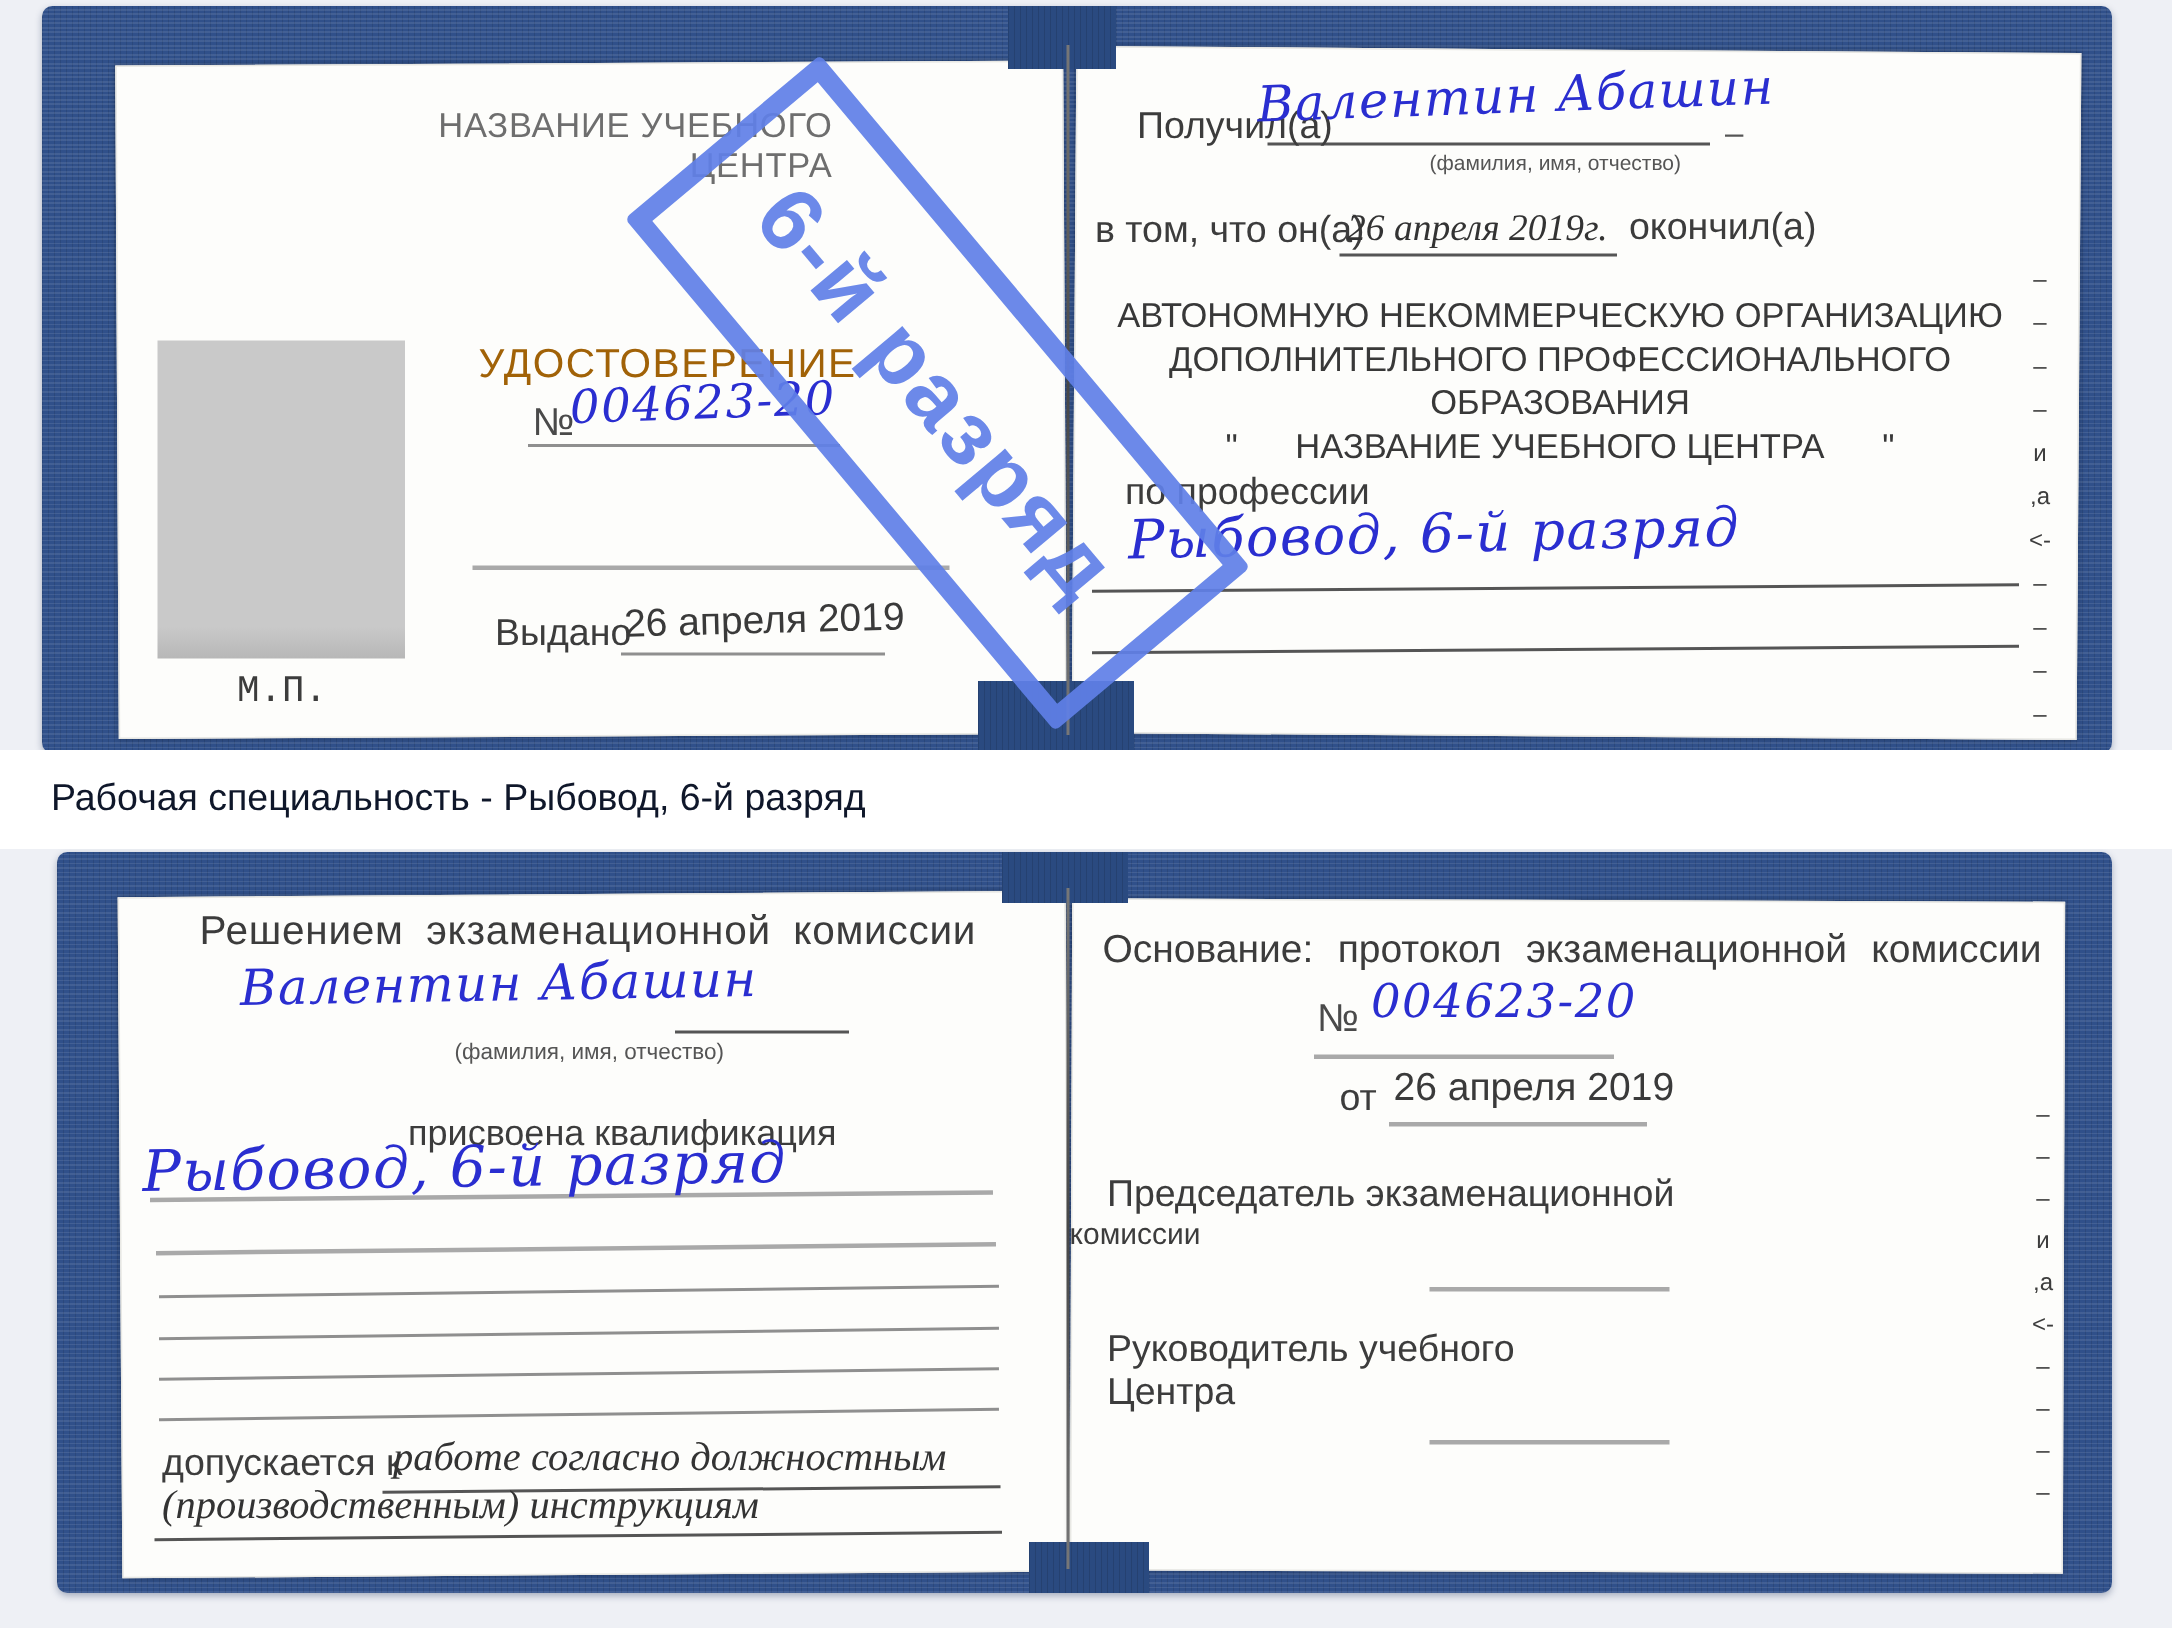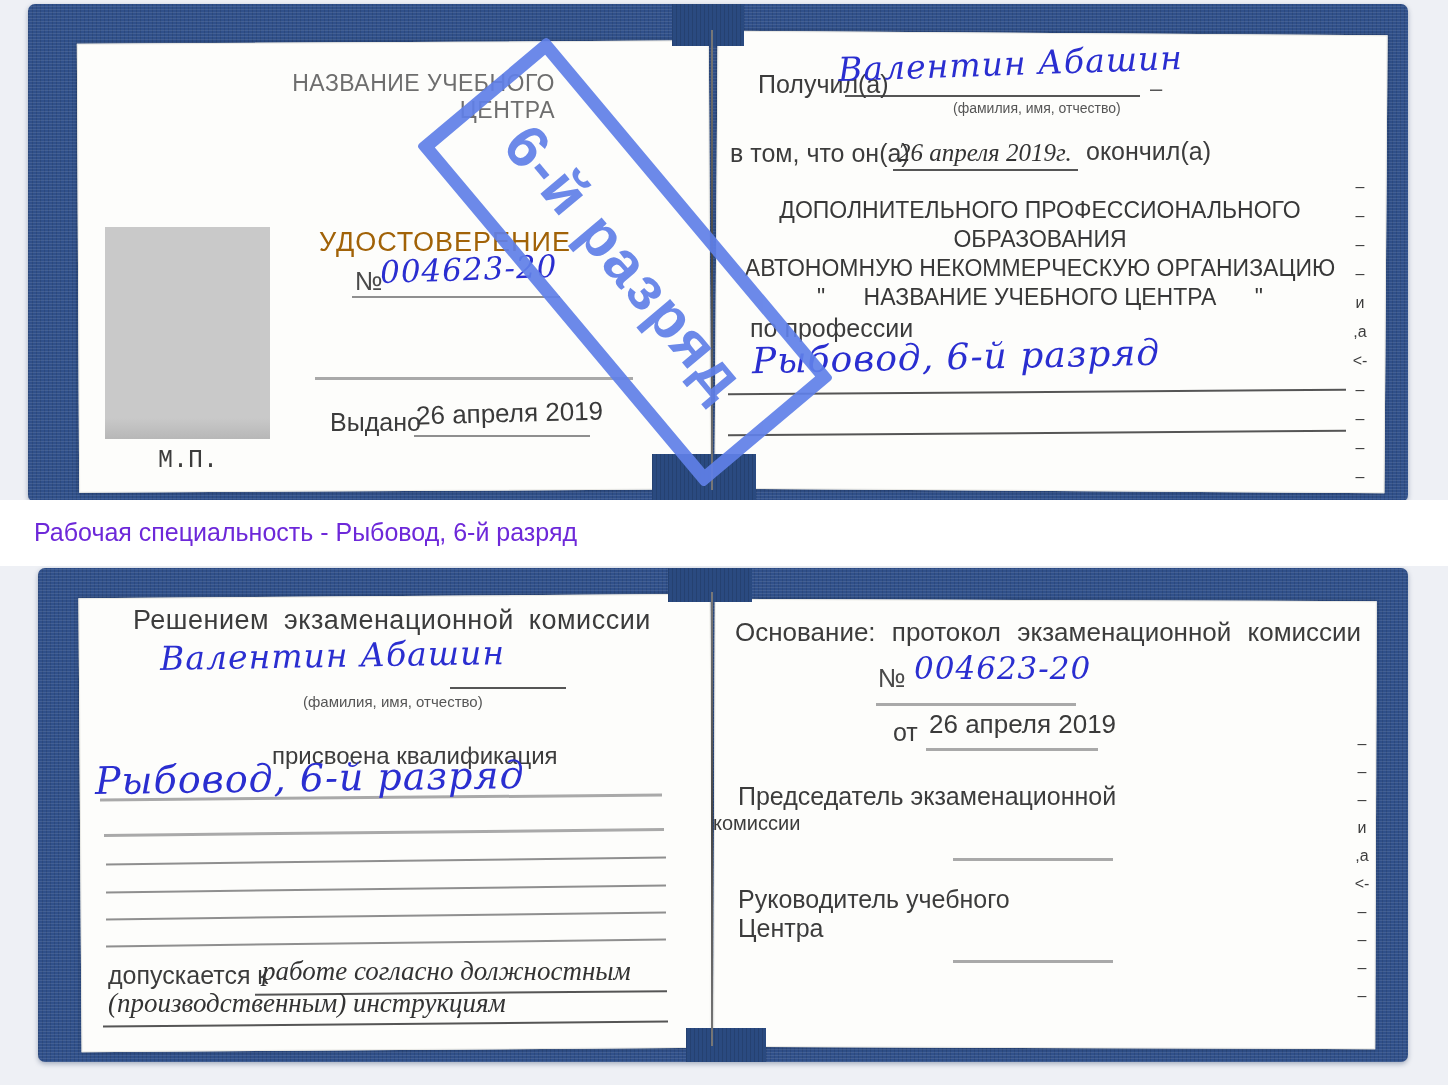--- a/index.html
+++ b/index.html
@@ -67,21 +67,21 @@
     border:13px solid #6080e8; border-radius:4px;
     transform:rotate(50deg);
     display:flex; align-items:center; justify-content:center;
     color:#6080e8; font-size:60px; font-weight:bold; letter-spacing:2px;
     opacity:0.92;
   }
 
   
   #caption-band { position:absolute; left:0; top:500px; width:1448px; height:66px;
                   background:#ffffff; z-index:1; }
-  #caption-text { left:34px; top:518px; font-size:25px; color:#6d28d9; z-index:5; }
+  #caption-text { left:34px; top:518px; font-size:25px; color:#0f172a; z-index:5; }
 
   
   #tl-center-name { left:195px; top:70px;  width:360px; text-align:right; font-size:23px; letter-spacing:0.5px; }
   #tl-doc-type    { left:300px; top:227px; width:290px; text-align:center; font-size:27px; letter-spacing:1px; color:#a16207; }
   #tl-num-prefix  { left:355px; top:266px; font-size:26px; color:#4a4a4a; }
   #tl-num-value   { left:380px; top:251px; font-size:31px; transform:rotate(-2deg); }
   #tl-issued      { left:330px; top:408px; font-size:25px; }
   #tl-issued-val  { left:416px; top:398px; font-size:26px; color:#3a3a3a; transform:rotate(-1.5deg); }
   #tl-mp          { left:158px; top:446px; font-size:25px;font-family:Liberation Mono, monospace; }
 
@@ -145,22 +145,22 @@
 <div class="abs print" id="tr-received">Получил(а)</div>
 <div class="abs hand" id="tr-name">Валентин Абашин</div>
 <div class="hline-dark" style="left:845px; top:95px; width:295px; height:2px;"></div>
 <div class="abs" id="tr-dash">–</div>
 <div class="abs" id="tr-name-hint">(фамилия, имя, отчество)</div>
 <div class="abs print" id="tr-that">в том, что он(а)</div>
 <div class="abs fill-italic" id="tr-completion">26 апреля 2019г.</div>
 <div class="hline-dark" style="left:893px; top:169px; width:185px; height:2px;"></div>
 <div class="abs print" id="tr-finished">окончил(а)</div>
 <div class="abs" id="tr-org">
+  <div>АВТОНОМНУЮ НЕКОММЕРЧЕСКУЮ ОРГАНИЗАЦИЮ</div>
   <div>ДОПОЛНИТЕЛЬНОГО ПРОФЕССИОНАЛЬНОГО ОБРАЗОВАНИЯ</div>
-  <div>АВТОНОМНУЮ НЕКОММЕРЧЕСКУЮ ОРГАНИЗАЦИЮ</div>
   <div class="ws-pre">"      НАЗВАНИЕ УЧЕБНОГО ЦЕНТРА      "</div>
 </div>
 <div class="abs print" id="tr-prof-label">по профессии</div>
 <div class="abs hand" id="tr-prof-value">Рыбовод, 6-й разряд</div>
 <div class="hline-dark" style="left:728px; top:391px; width:618px; height:2px; transform:rotate(-0.4deg);"></div>
 <div class="hline-dark" style="left:728px; top:432px; width:618px; height:2px; transform:rotate(-0.4deg);"></div>
 <div class="edge-col" id="tr-edge">–
 –
 –
 –

